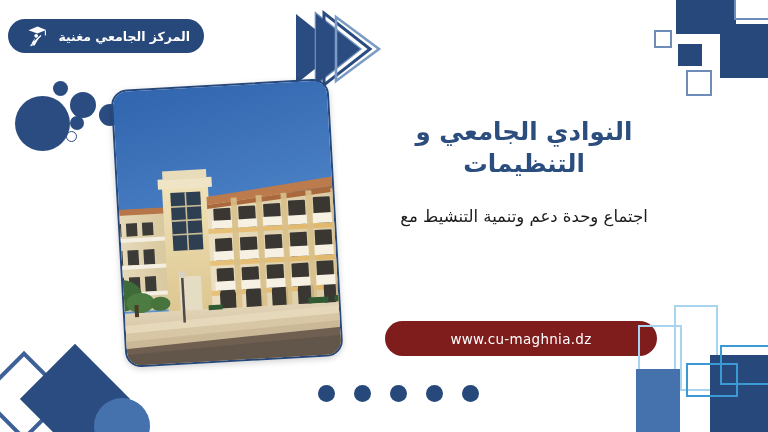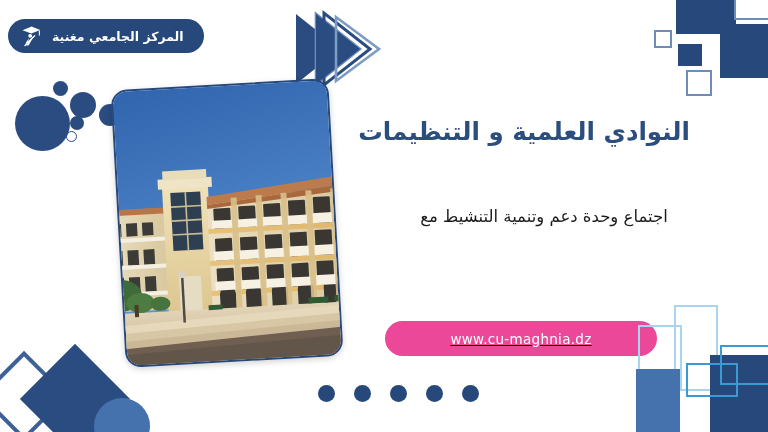--- a/index.html
+++ b/index.html
@@ -16,21 +16,21 @@
     background:#ffffff;
     overflow:hidden;
   }
 
   
   .logo-pill{
     position:absolute;left:8px;top:19px;
     width:196px;height:34px;
     background:#27487b;
     border-radius:17px;
-    display:flex;align-items:center;justify-content:flex-end;
+    display:flex;align-items:center;
     padding:0 14px 0 10px;
     box-sizing:border-box;
     gap:8px;
     direction:rtl;
   }
   .logo-pill .pill-text{
     color:#ffffff;
     font-size:12.5px;
     font-weight:bold;
     white-space:nowrap;
@@ -78,33 +78,33 @@
     position:absolute;left:352px;top:116px;width:344px;
     text-align:center;
     direction:rtl;
     color:#2b4e7e;
     font-weight:bold;
     font-size:24.5px;
     line-height:1.32;
     letter-spacing:0px;
   }
   .subtext{
-    position:absolute;left:372px;top:204px;width:344px;
+    position:absolute;left:352px;top:204px;width:344px;
     text-align:center;
     direction:rtl;
     color:#1b1b1b;
     font-size:16.5px;
     line-height:1.62;
   }
   .url-pill{
     position:absolute;left:385px;top:321px;
     width:272px;height:35px;
-    background:#ec4899;
+    background:#7f1d1d;
     border-radius:18px;
-    display:flex;align-items:center;justify-content:center;text-decoration:underline;
+    display:flex;align-items:center;justify-content:center;
   }
   .url-pill span{
     color:#ffffff;font-size:13.5px;letter-spacing:.3px;
   }
 
   
   .dots{position:absolute;left:318px;top:385px;display:flex;gap:19px;}
   .dot{width:17px;height:17px;border-radius:50%;background:#27487b;}
 
   
@@ -319,21 +319,21 @@
 
         <rect x="96" y="226" width="14" height="5" fill="#2f5a33"></rect>
         <rect x="196" y="224" width="20" height="6" fill="#2f5a33"></rect>
         <rect x="222" y="223" width="18" height="6" fill="#2f5a33"></rect>
         <rect x="-2" y="232" width="14" height="8" fill="#7a4a2c"></rect>
       </svg>
     </div>
   </div>
 
   <div class="headline">
-    <div>النوادي العلمية و التنظيمات</div>
+    <div>النوادي الجامعي و التنظيمات</div>
   </div>
 
   <div class="subtext">
     <div>اجتماع وحدة دعم وتنمية التنشيط مع</div>
   </div>
 
   <div class="url-pill">
     <span>www.cu-maghnia.dz</span>
   </div>
 

